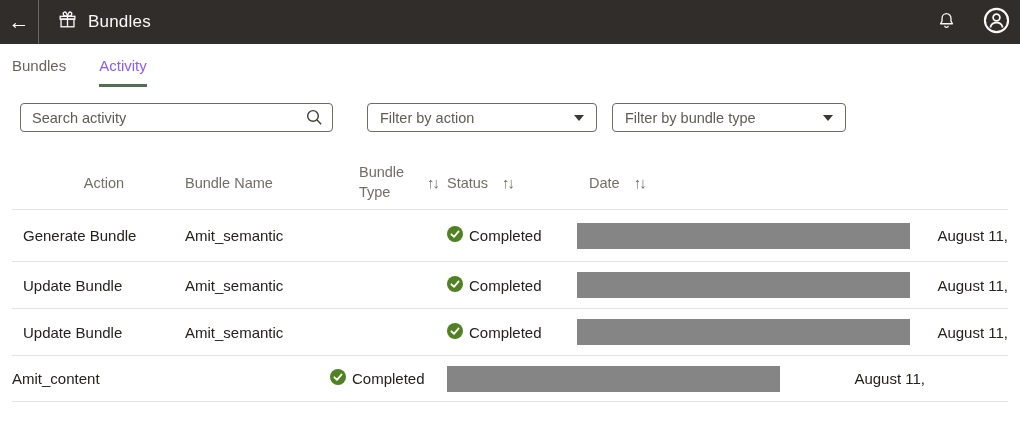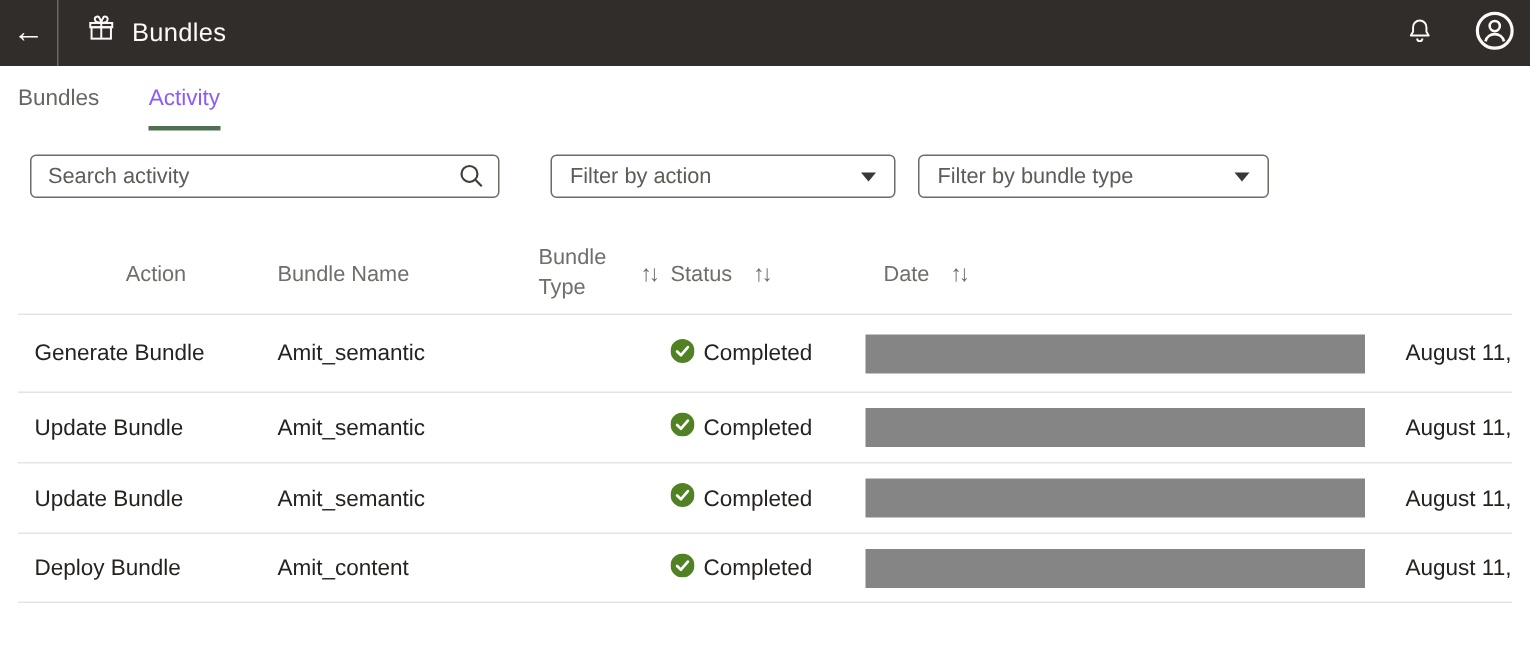--- a/index.html
+++ b/index.html
@@ -55,21 +55,21 @@
   .sort { font-size:15px; letter-spacing:-2px; color:var(--muted-text); cursor:pointer; white-space:nowrap; }
   .tr { height:47px; border-top:1px solid #e6e3e1; font-size:15px; color:var(--body-text); }
   .tr.first { height:52px; }
   .tr:last-child { border-bottom:1px solid #e6e3e1; }
   .cell-action { padding-left:11px; }
   .th-action { padding-left:11px;justify-content:center; }
   .th-user { padding-left:8px; }
   .th-date, .cell-date { padding-left:12px; }
   .cell-status { display:flex; align-items:center; gap:6px; }
   .user-bar { width:333px; height:26px; background:var(--bar-gray); }
-  .cell-date { white-space:nowrap; overflow:hidden; }
+  .cell-date { white-space:nowrap; overflow:hidden;text-align:right; }
 </style>
 </head>
 <body>
 
 <div class="page">
 
   <div class="topbar">
     <button class="back-btn">←</button>
     <div class="topbar-divider"></div>
     <div class="topbar-app">
@@ -204,21 +204,20 @@
         </span>
         <span>Completed</span>
       </div>
       <div>
           <div class="user-bar"></div>
         </div>
       <div class="cell-date">August 11,</div>
     </div>
 
     <div class="trow tr">
-      <div class="cell-action">Deploy Bundle</div>
       <div>Amit_content</div>
       <div></div>
       <div class="cell-status">
         <span>
           <svg viewBox="0 0 16 16" width="16" height="16">
             <circle cx="8" cy="8" r="8" fill="#508223"></circle>
             <polyline points="4.4,8.3 7,10.8 11.6,5.4" fill="none" stroke="#fff" stroke-width="1.8" stroke-linecap="round" stroke-linejoin="round"></polyline>
           </svg>
         </span>
         <span>Completed</span>

